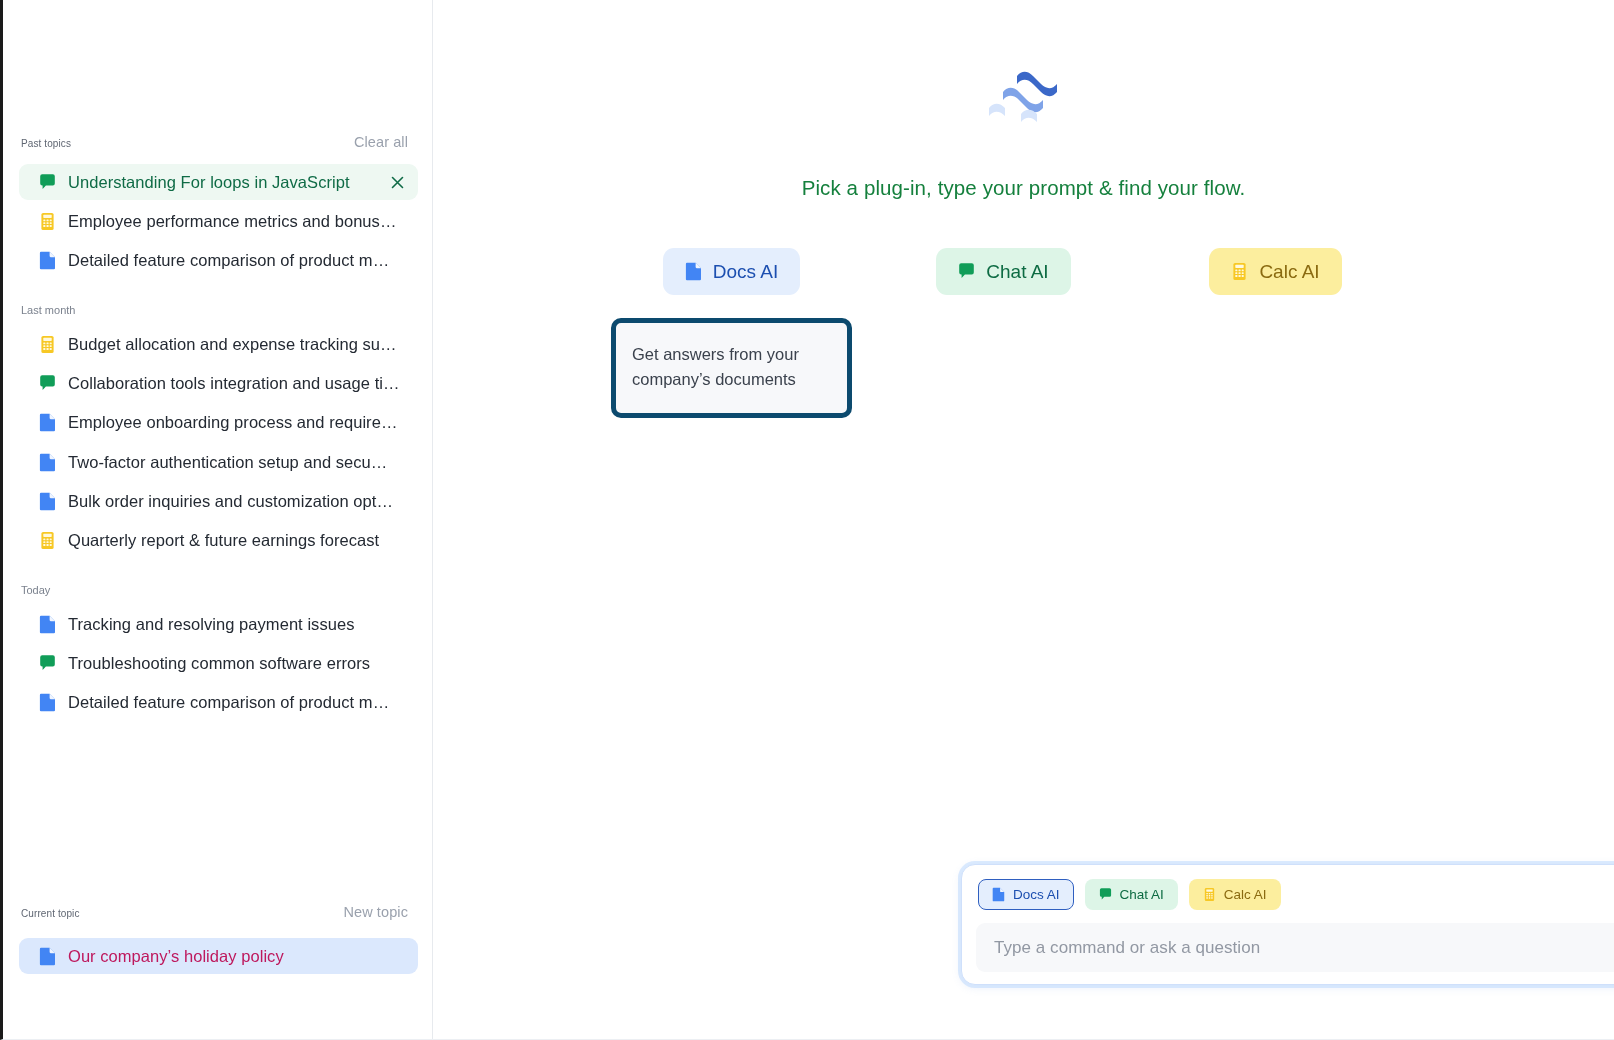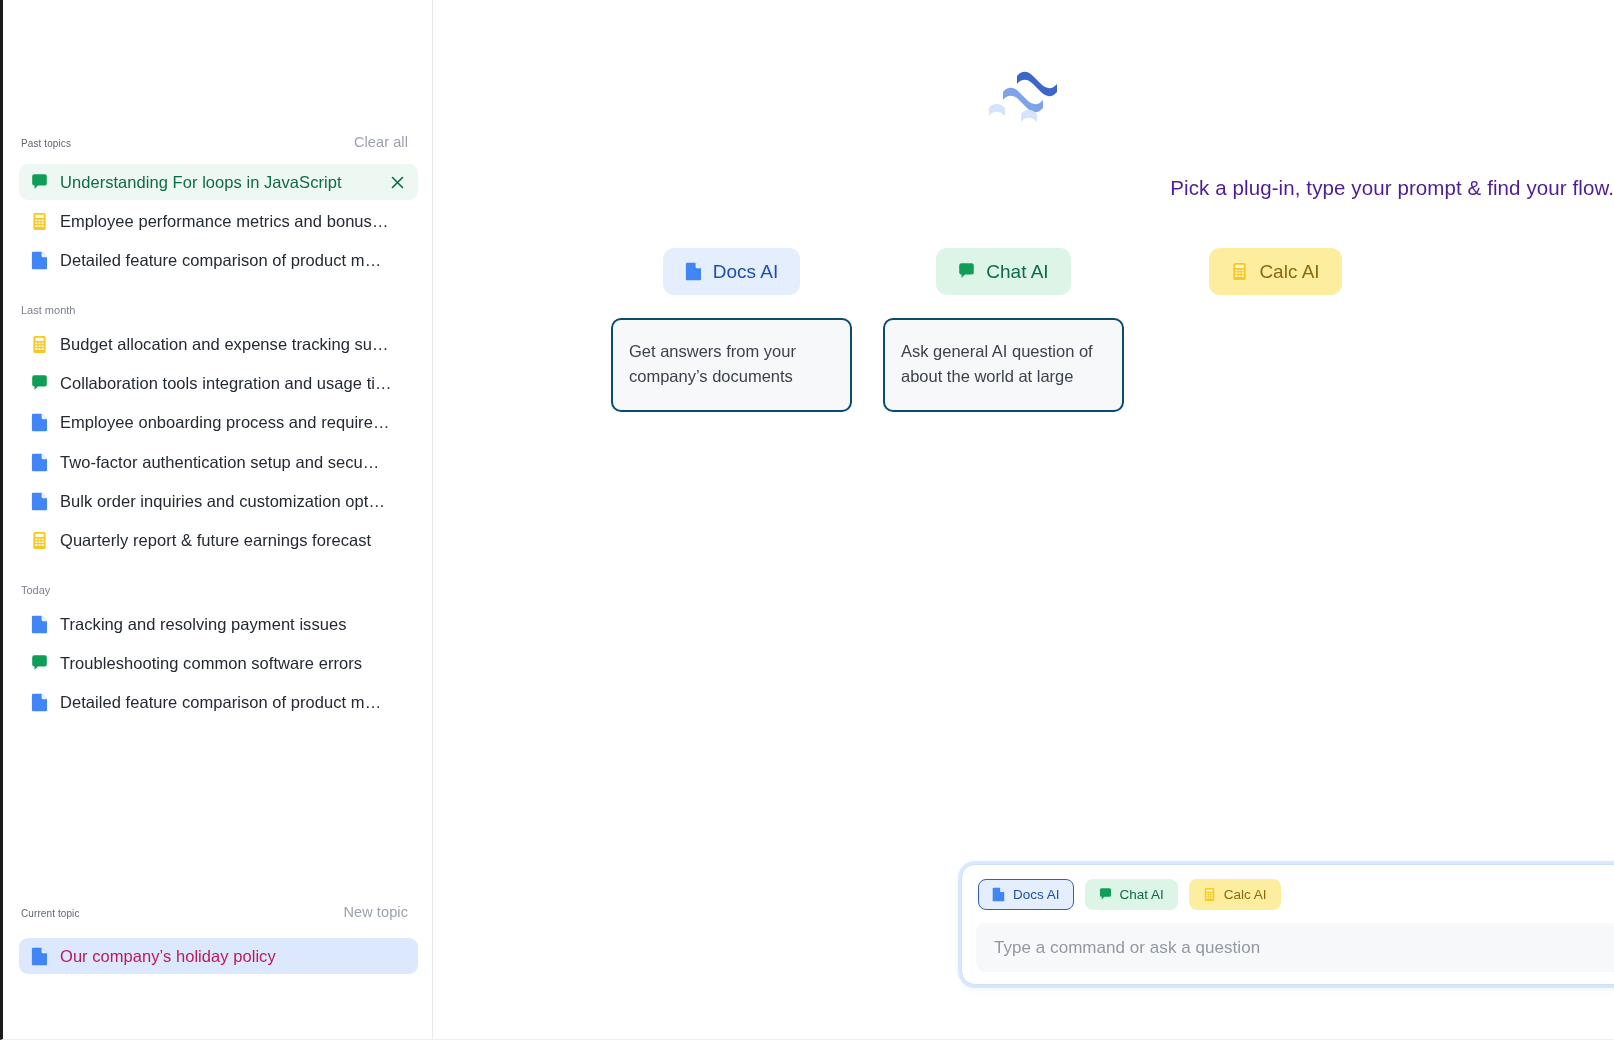--- a/index.html
+++ b/index.html
@@ -61,21 +61,21 @@
     line-height: 24px;
     margin-top: 20px;
   }
   .topic-list { margin-top: 4px; }
   .topic {
     display: flex;
     align-items: center;
     gap: 12px;
     height: 36px;
     margin: 3px 14px 3px 16px;
-    padding: 0 10px 0 12px;
+    padding: 0 10px 0 20px;
     border-radius: 9px;
     cursor: pointer;
     position: relative;
   }
   .topic .label {
     font-size: 16.5px;
     color: #242a33;
     white-space: nowrap;
     overflow: hidden;
     text-overflow: ellipsis;
@@ -113,23 +113,23 @@
     position: absolute;
     left: 0; right: 0;
     top: 62px;
     display: flex;
     justify-content: center;
   }
   .tagline {
     position: absolute;
     left: 0; right: 0;
     top: 176px;
-    text-align: right;
+    text-align: center;
     font-size: 20.5px;
-    color: #4c1d95;
+    color: #15803d;
     letter-spacing: .1px;
   }
   .plugins {
     position: absolute;
     top: 248px;
     left: 178px;
     width: 785px;
     display: flex;
     gap: 31px;
   }
@@ -145,21 +145,21 @@
     cursor: pointer;
     margin: 0 auto;
   }
   .plug-chip-row { display: flex; justify-content: center; }
   .chip-docs { background: #e4eefd; color: #1c4fb0; }
   .chip-chat { background: #ddf5e7; color: #0d6b43; }
   .chip-calc { background: #fcee9e; color: #8a6a10; }
   .plug-desc {
     margin-top: 23px;
     background: #f7f8fa;
-    border: 2px solid #0c4a6e;
+    border: 5px solid #0c4a6e;
     border-radius: 10px;
     padding: 19px 16px 21px 16px;
     font-size: 16.5px;
     line-height: 1.52;
     color: #3b424d;
     min-height: 79px;
   }
 
   
   .composer {
@@ -411,21 +411,20 @@
         </div>
         <div class="plug-col">
           <div class="plug-chip-row">
             <div class="plug-chip chip-chat">
               <svg class="ic" viewBox="0 0 17 19" xmlns="http://www.w3.org/2000/svg">
                 <path d="M1.2 3.2 a2 2 0 0 1 2 -2 h10.6 a2 2 0 0 1 2 2 v7.4 a2 2 0 0 1 -2 2 H6.9 L3.6 16 v-3.4 h-0.4 a2 2 0 0 1 -2 -2 Z" fill="#109d58"></path>
               </svg>
               <span>Chat AI</span>
             </div>
           </div>
-          <div class="plug-desc">Ask general AI question of about the world at large</div>
         </div>
         <div class="plug-col">
           <div class="plug-chip-row">
             <div class="plug-chip chip-calc">
               <svg class="ic" viewBox="0 0 17 19" xmlns="http://www.w3.org/2000/svg">
                 <rect x="2.4" y="0.9" width="12.2" height="17.2" rx="1.7" fill="#f7c825"></rect>
                 <rect x="4.3" y="2.8" width="8.4" height="3.1" rx="0.6" fill="#fff9dd"></rect>
                 <g fill="#fff9dd">
                   <rect x="4.3" y="7.4" width="2.1" height="1.9" rx="0.5"></rect>
                   <rect x="7.5" y="7.4" width="2.1" height="1.9" rx="0.5"></rect>

